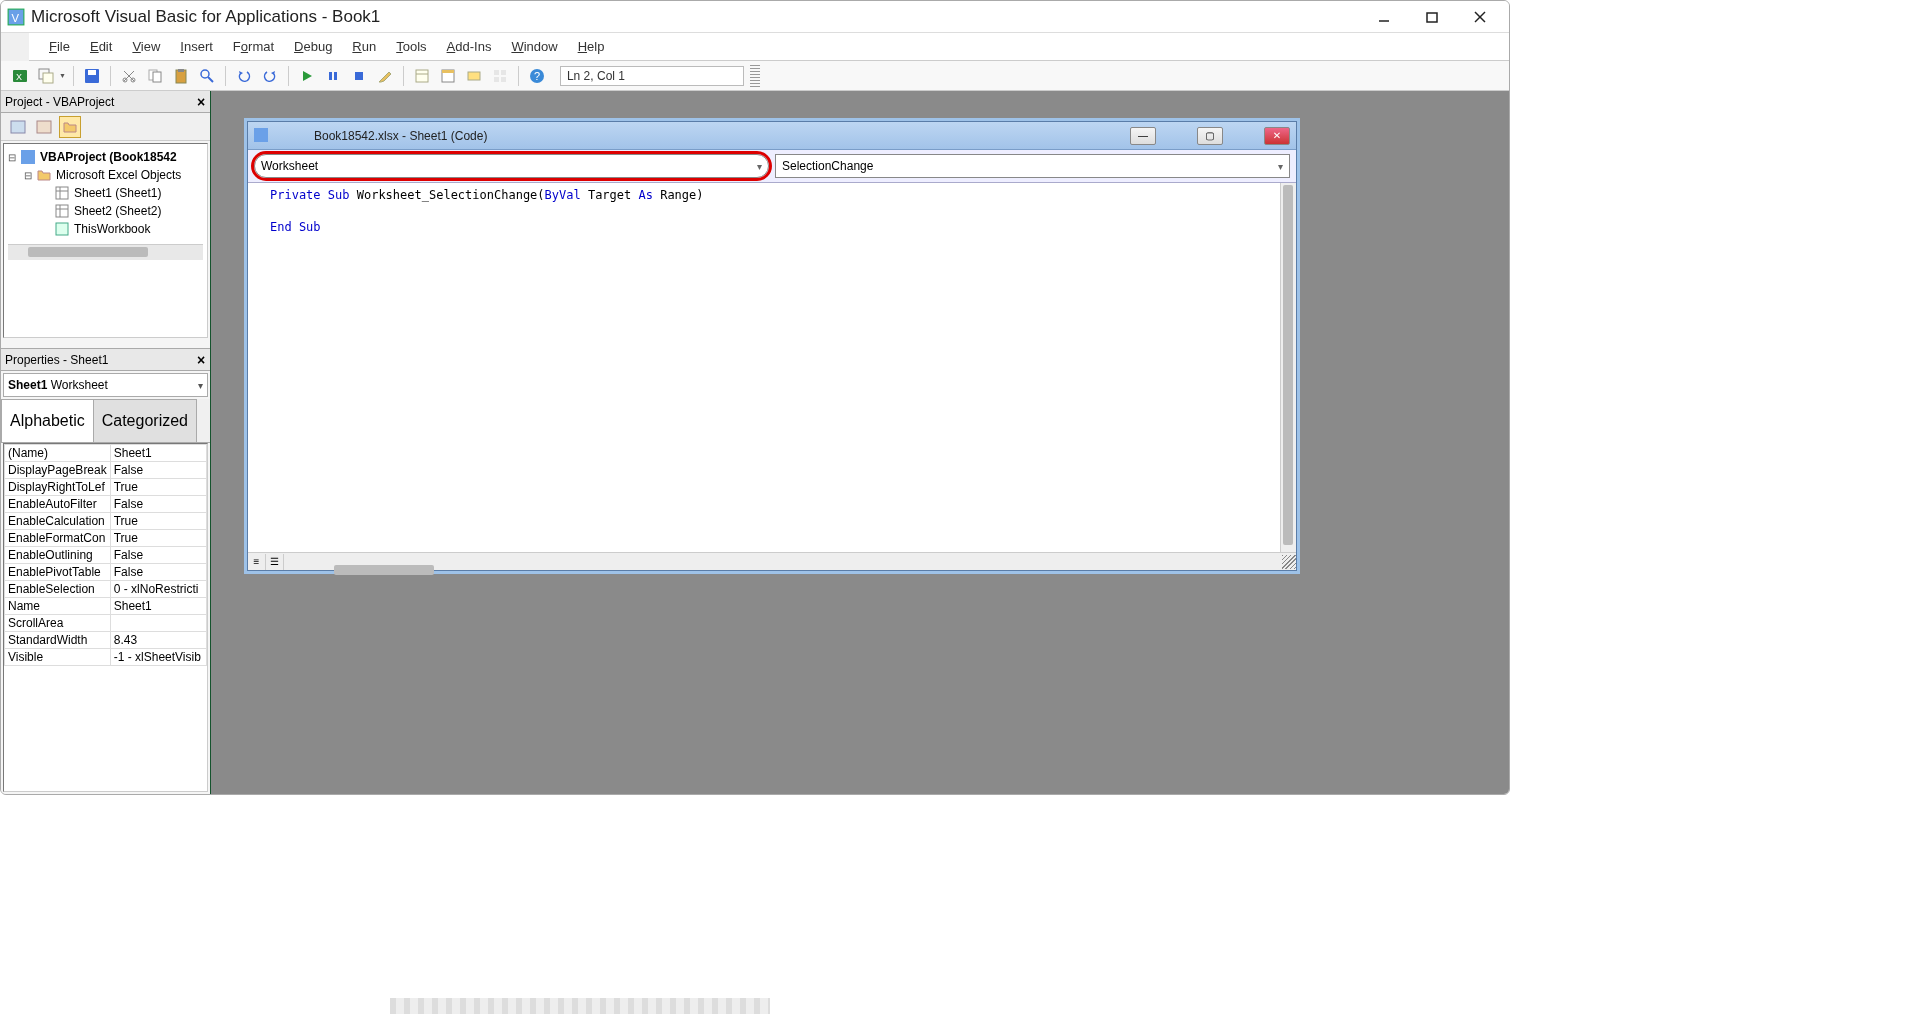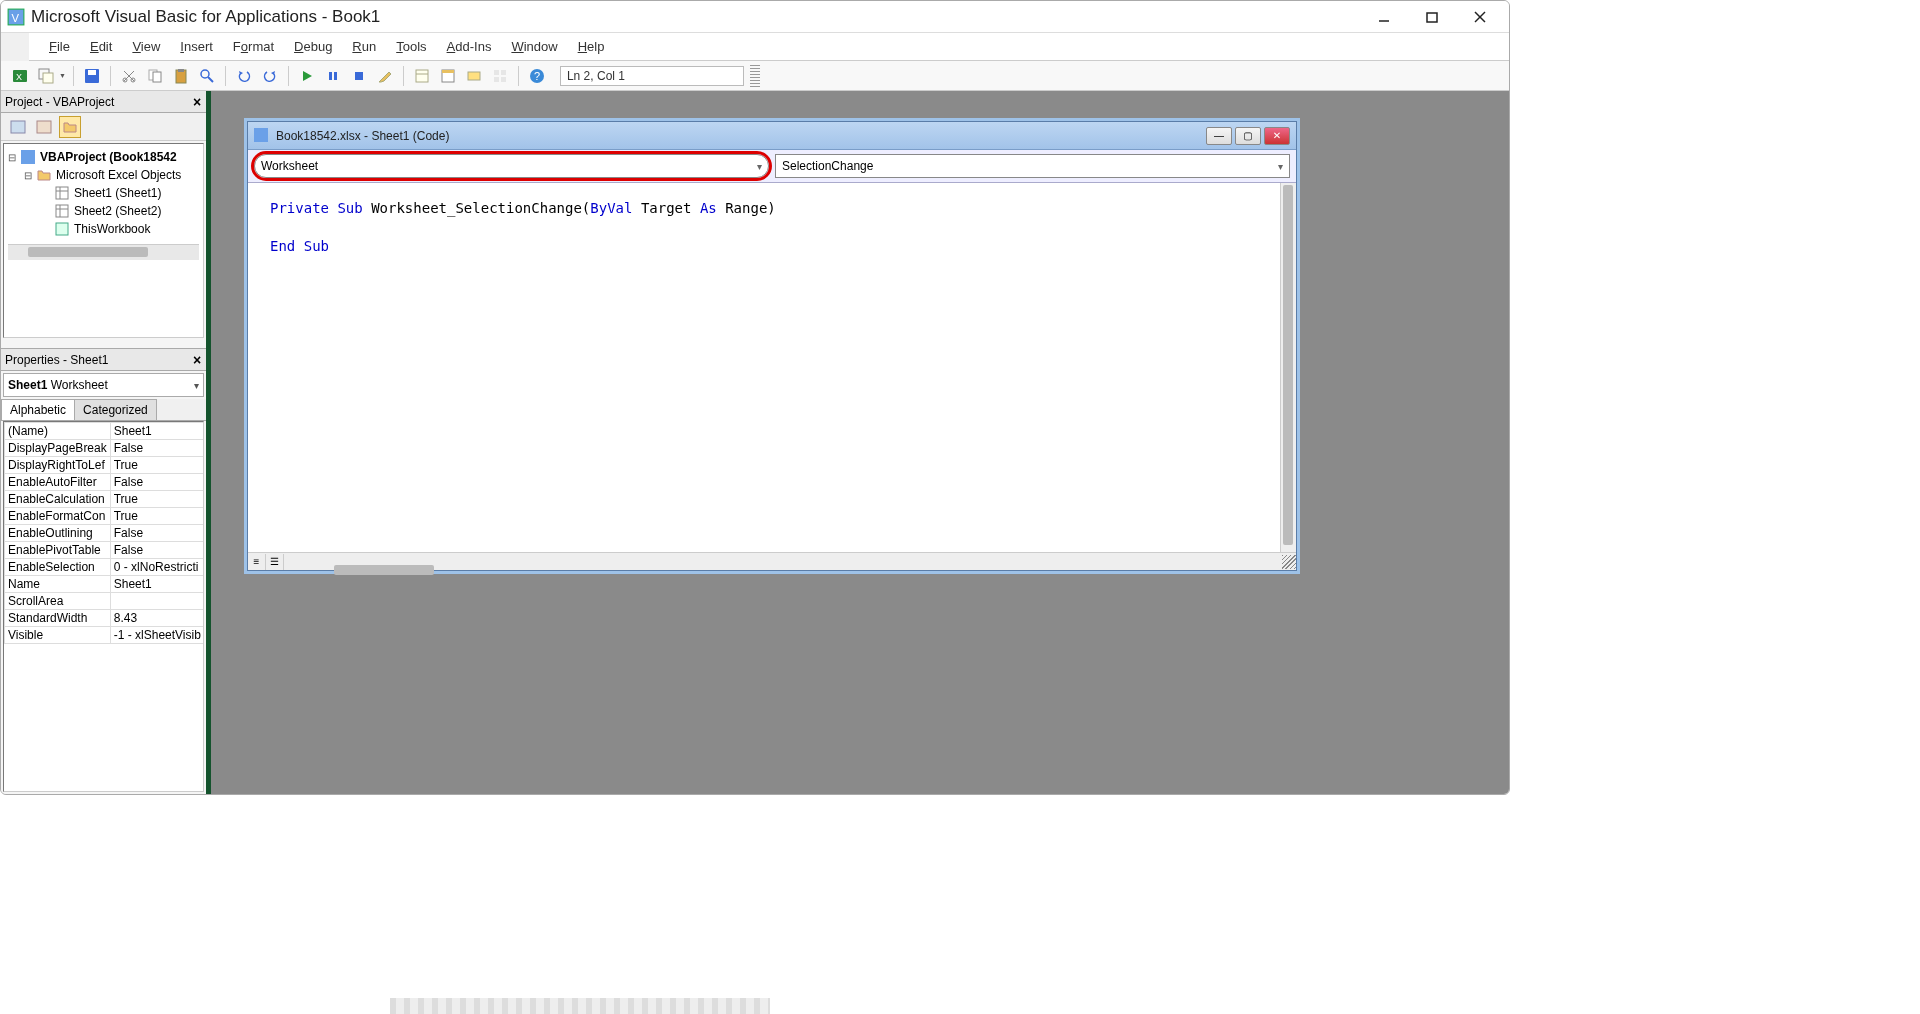--- a/index.html
+++ b/index.html
@@ -88,21 +88,21 @@
 .main {
   flex: 1;
   display: flex;
   overflow: hidden;
 }
 .left-col {
   width: 210px;
   display: flex;
   flex-direction: column;
   background: #f5f5f5;
-  border-right: 5px solid #14532d;
+  border-right: 1px solid #14532d;
 }
 .panel-header {
   height: 22px;
   background: #e8e8e8;
   border-bottom: 1px solid #aaa;
   display: flex;
   align-items: center;
   padding-left: 4px;
   font-size: 12px;
 }
@@ -171,22 +171,22 @@
   padding: 0 4px;
   font-size: 12px;
 }
 .props-selector .arrow { margin-left: auto; font-size: 10px; color: #555; }
 .tabs-row {
   display: flex;
   border-bottom: 1px solid #aaa;
   background: #f0f0f0;
 }
 .tab {
-  padding: 3px 8px;
-  font-size: 12px;
+  padding: 12px 8px;
+  font-size: 16px;
   border: 1px solid #aaa;
   border-bottom: none;
   background: #e0e0e0;
   cursor: pointer;
   margin-right: -1px;
 }
 .tab.active { background: #fff; }
 .props-grid {
   flex: 1;
   background: #fff;
@@ -221,20 +221,21 @@
   display: flex;
   flex-direction: column;
 }
 .code-titlebar {
   height: 28px;
   background: linear-gradient(#bdd6f2, #a2c3e9);
   display: flex;
   align-items: center;
   padding: 0 6px;
   border-bottom: 1px solid #7a9dc8;
+  gap: 38px;
 }
 .code-titlebar .ico {
   width: 16px; height: 16px; margin-right: 6px;
 }
 .code-titlebar .t { font-size: 12px; color: #222; flex: 1; }
 .code-win-btn {
   width: 26px; height: 18px;
   background: linear-gradient(#f5f5f5, #ddd);
   border: 1px solid #888;
   border-radius: 2px;
@@ -271,22 +272,22 @@
   color: #666;
 }
 .dd.highlight {
   outline: 3px solid #d00;
   border-radius: 12px;
 }
 .code-body {
   flex: 1;
   display: flex;
   font-family: Consolas, "Courier New", monospace;
-  font-size: 14px;
-  padding: 16px 6px;
+  font-size: 12px;
+  padding: 4px 6px;
   background: #fff;
   overflow: hidden;
   position: relative;
 }
 .code-body .vscroll {
   position: absolute;
   right: 0; top: 0; bottom: 0;
   width: 16px;
   background: #eee;
   border-left: 1px solid #ccc;

